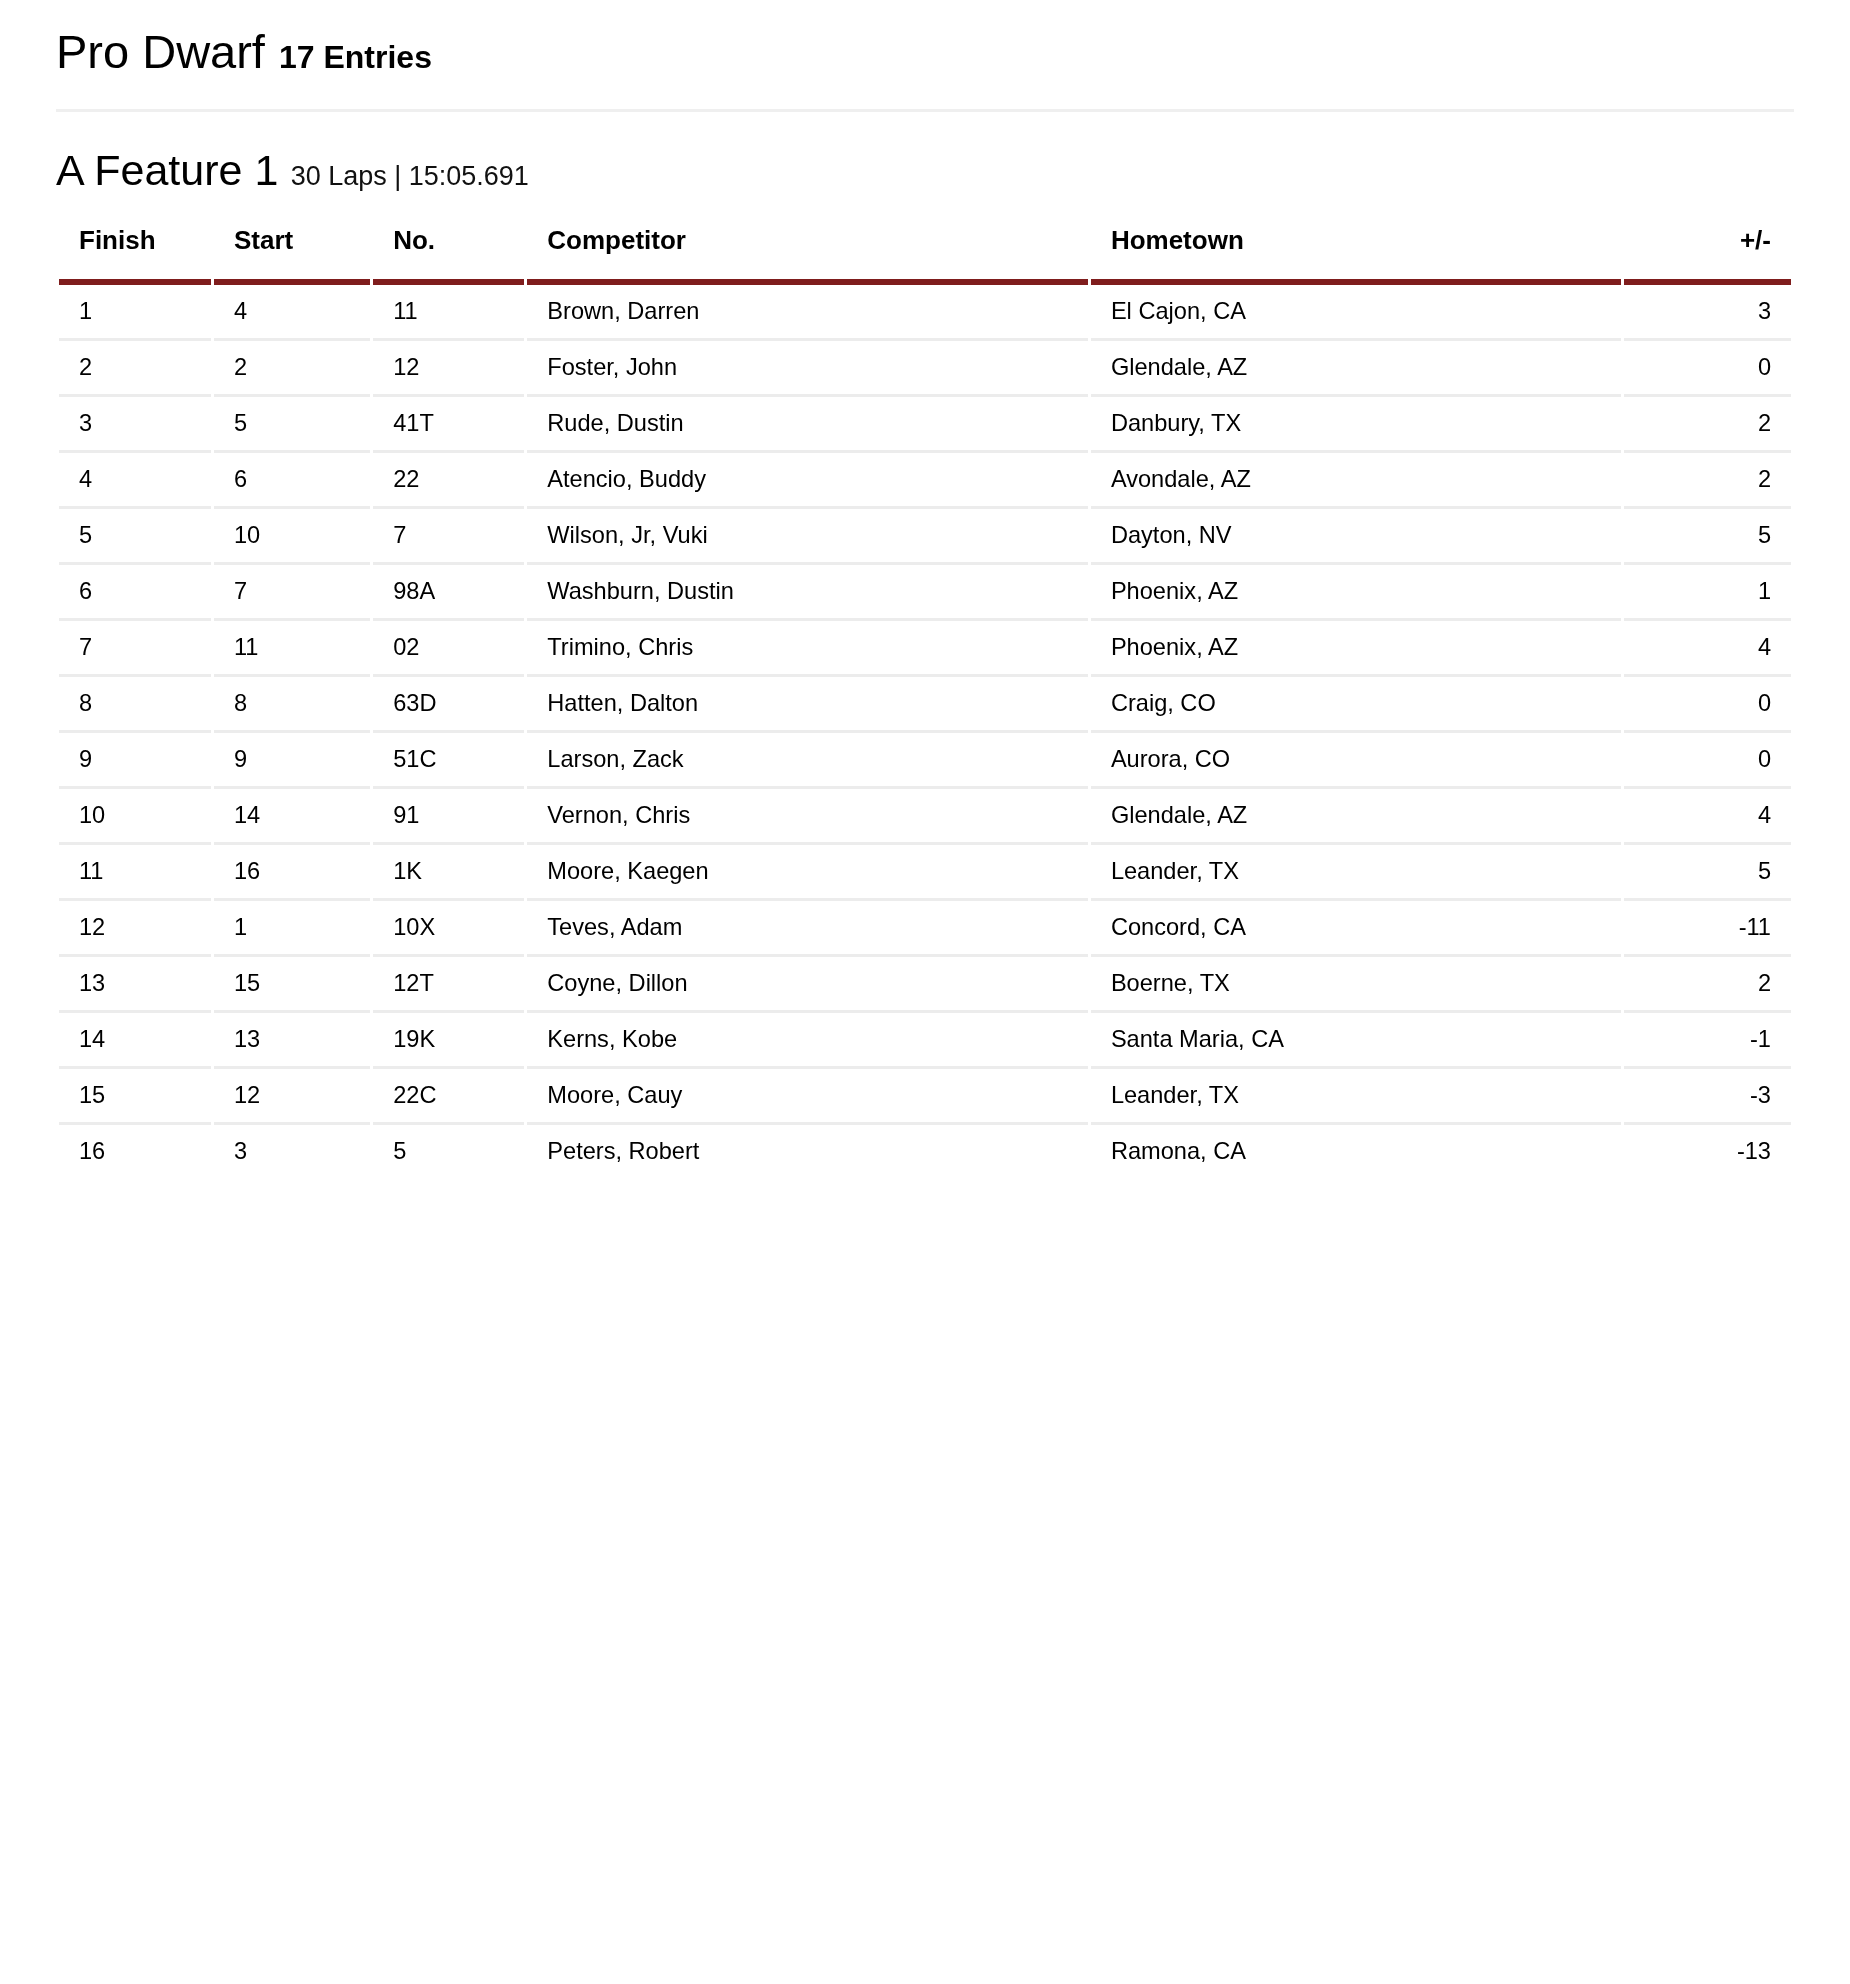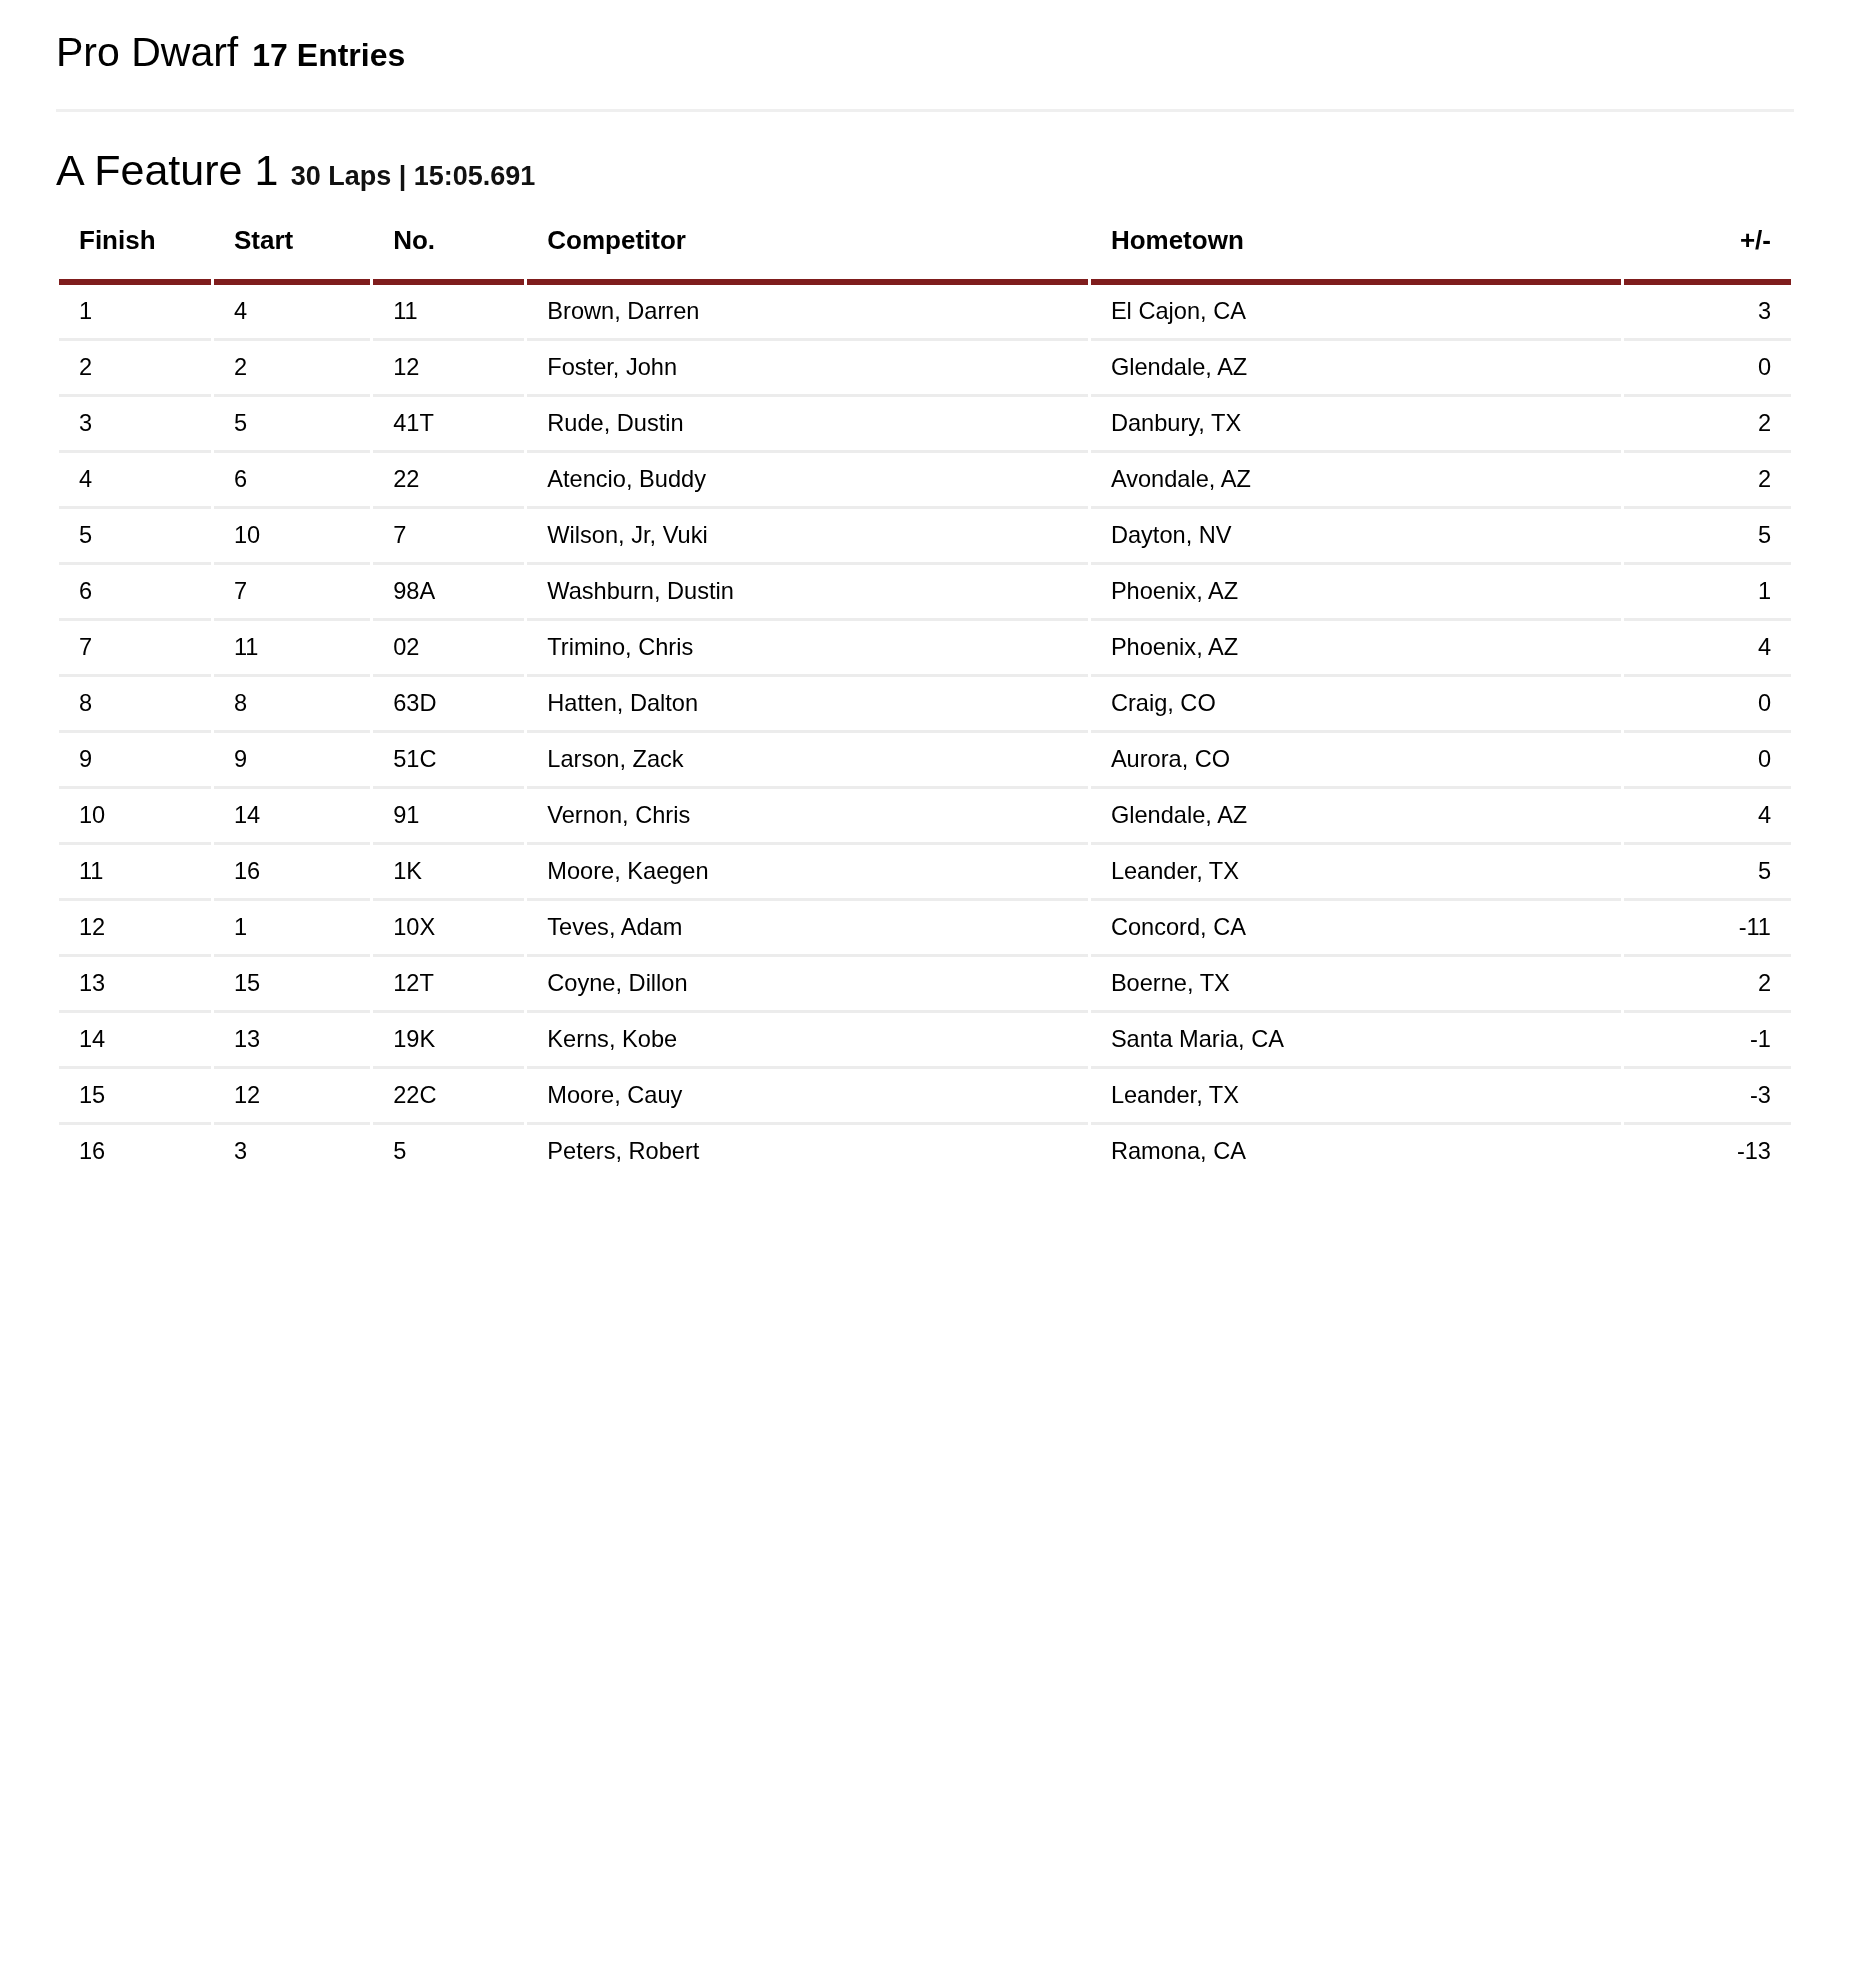--- a/index.html
+++ b/index.html
@@ -12,21 +12,21 @@
     overflow: hidden;
   }
   .container { margin: 0 56px; }
 
   .page-header {
     padding-top: 27px;
     padding-bottom: 32px;
     border-bottom: 3px solid #efefef;
   }
   .page-title {
-    font-size: 41px;
+    font-size: 47px;
     line-height: 50px;
     font-weight: 400;
     display: inline;
   }
   .page-entries {
     font-size: 32px;
     font-weight: 700;
     display: inline;
     margin-left: 10.7px;
   }
@@ -35,21 +35,21 @@
     margin-top: 38px;
     line-height: 41px;
   }
   .feature-title {
     font-size: 43px;
     font-weight: 400;
     display: inline;
   }
   .feature-meta {
     font-size: 27px;
-    font-weight: 700;
+    font-weight: 400;
     display: inline;
     margin-left: 9px;
     color: #111111;
   }
 
   table.results {
     width: 100%;
     border-collapse: separate;
     border-spacing: 3px 0;
     table-layout: fixed;

